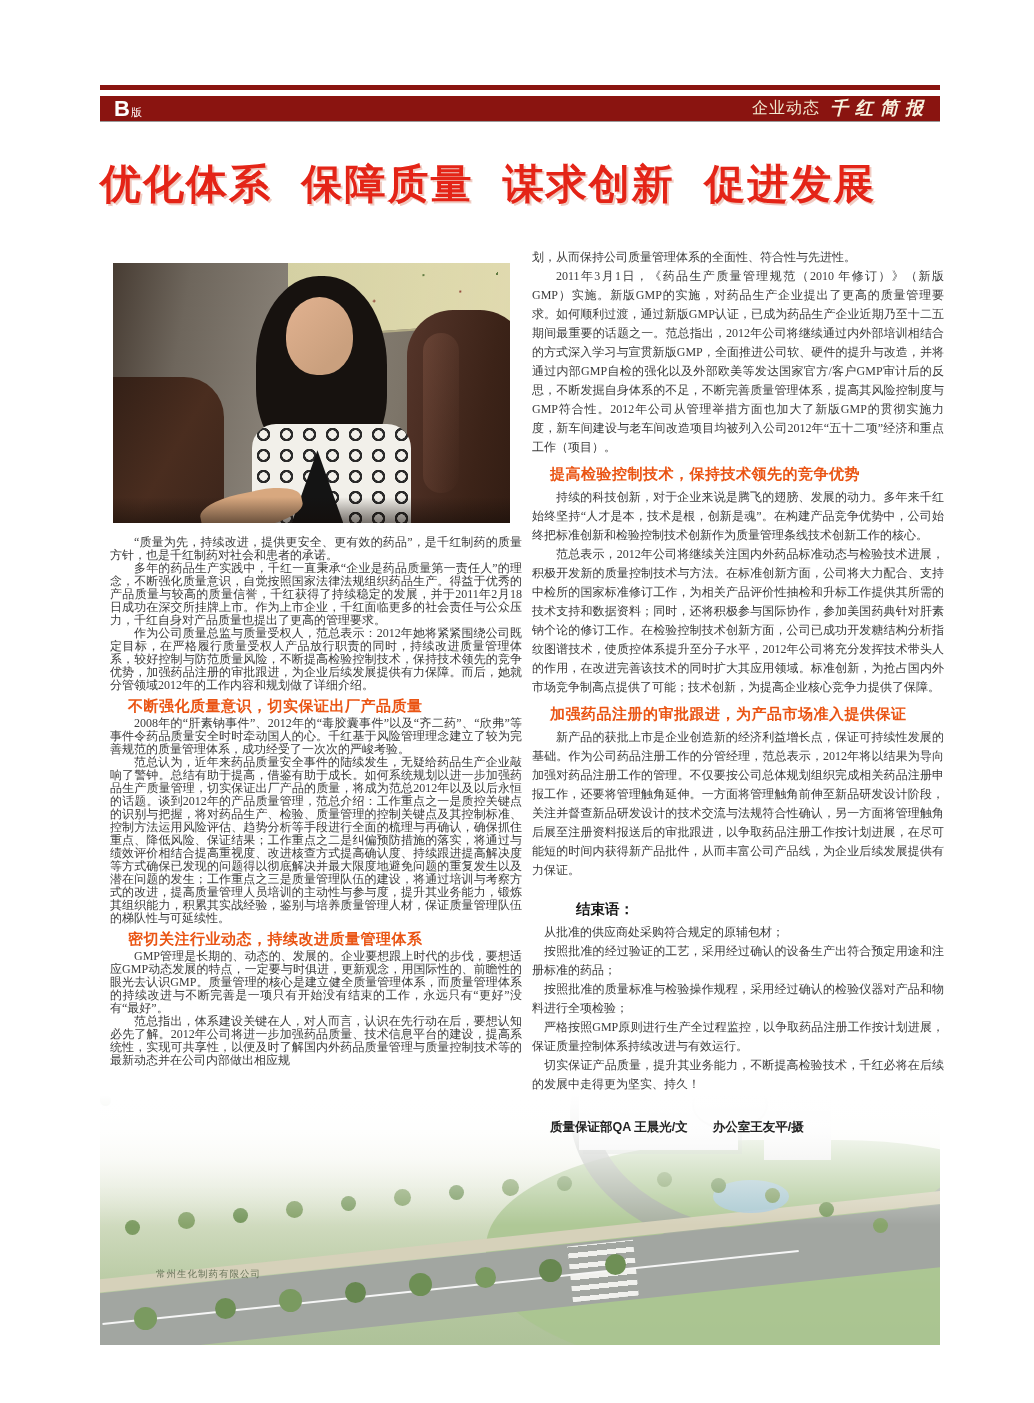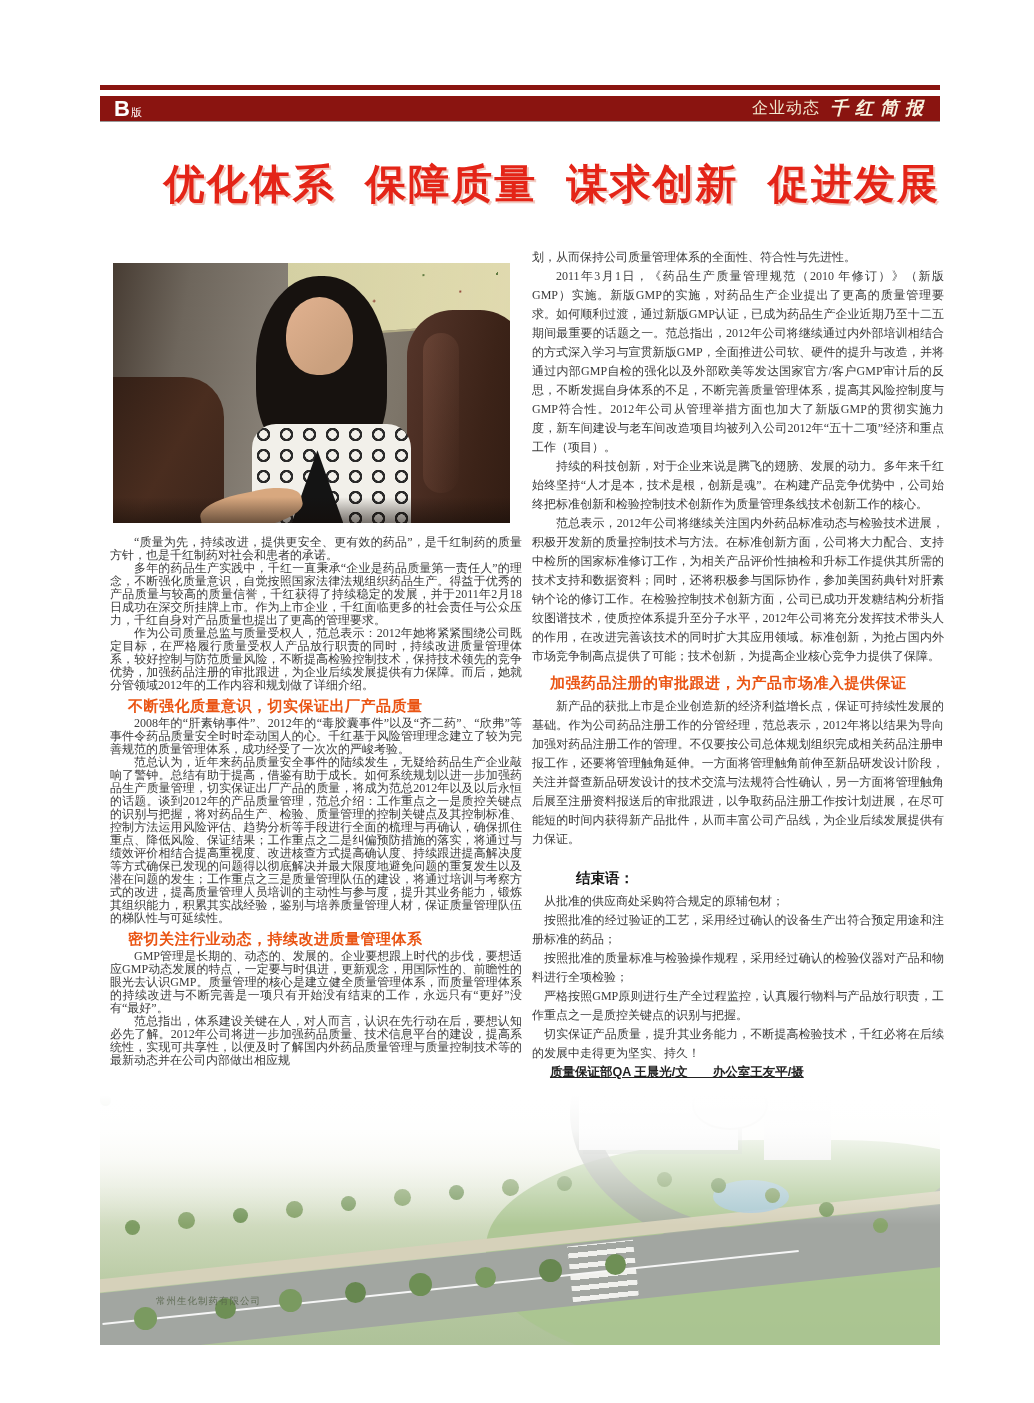--- a/index.html
+++ b/index.html
@@ -14,39 +14,39 @@
     border-bottom:1px solid #9a9a9a; }
   .edition { color:#ffffff; font-family:"Liberation Sans",sans-serif; display:flex; align-items:baseline; }
   .edition .big { font-size:22px; font-weight:bold; line-height:1; }
   .edition .small { font-size:11px; margin-left:1px; }
   .header-right { display:flex; align-items:center; }
   .section-label { color:#f2e8cf; font-size:16px; font-family:"Liberation Sans",sans-serif; margin-right:10px; letter-spacing:1px; }
   .masthead { color:#f8f1dd; font-family:"DejaVu Serif",serif; font-style:italic; font-weight:bold;
     font-size:18px; letter-spacing:7px; line-height:1; transform:translateY(-1px); }
 
   
-  .headline { position:absolute; left:100px; top:160px; width:840px; text-align:right;
+  .headline { position:absolute; left:100px; top:160px; width:840px; text-align:left;
     font-family:"Liberation Sans",sans-serif; font-weight:bold; font-size:41px; line-height:1.2;
     color:var(--headline_red,#e42417); letter-spacing:2px; word-spacing:16px; white-space:nowrap;
     text-shadow:2px 2px 0 rgba(222,140,120,0.45); }
 
   
   .column { position:absolute; width:412px; z-index:2; font-size:12px; line-height:13px;
     color:#3b3b3b; text-align:justify; }
   #left-col  { left:110px; top:260px; }
   #right-col { left:532px; top:248px; line-height:19px; }
   .para { text-indent:2em; }
   .para.ind0 { text-indent:0; }
   .para.ind1 { text-indent:1em; }
   .subhead { font-family:"Liberation Sans",sans-serif; font-weight:bold; font-size:15px;
     color:var(--subhead_red,#ea5413); margin:7px 0 5px 0; padding-left:18px; letter-spacing:0.5px; }
   .closing-head { font-family:"Liberation Sans",sans-serif; font-weight:bold; font-size:14.5px;
     color:#1a1a1a; margin:20px 0 4px 0; padding-left:44px; }
   .credit { font-family:"Liberation Sans",sans-serif; font-weight:bold; font-size:12.5px; color:#222;
-    padding-left:18px; text-indent:0;text-decoration:underline; }
+    margin-top:24px; padding-left:18px; text-indent:0; }
 
   
   .photo { position:relative; width:397px; height:260px; margin:3px 0 13px 3px; overflow:hidden;
     background:linear-gradient(100deg,#473c33 0%,#6e665c 18%,#8b847a 45%,#7d7569 70%,#5d5348 100%); }
   .wall-chart { position:absolute; left:44%; top:-4%; width:62%; height:30%; transform:skewY(-4deg);
     background:linear-gradient(95deg,#ddd9a8,#e9e4b4 60%,#efe9bb);
     background-size:100% 100%; border-bottom:2px solid #b8b188; opacity:0.9; }
   .wall-chart::after { content:""; position:absolute; inset:0;
     background-image:radial-gradient(circle 2px at 20% 40%, #5f7e3f 60%, transparent 61%),
       radial-gradient(circle 2px at 35% 60%, #9a4a3a 60%, transparent 61%),
@@ -101,21 +101,21 @@
       190px 110px 0 4px #84a067, 244px 104px 0 3px #7d9c63, 298px 98px 0 4px #88a46c,
       352px 93px 0 3px #75965c, 406px 88px 0 4px #84a067, 460px 84px 0 3px #7d9c63,
       560px 80px 0 3px #88a46c, 614px 86px 0 3px #75965c, 668px 96px 0 3px #84a067,
       722px 110px 0 3px #7d9c63, 776px 126px 0 3px #88a46c; }
   .trees-b { position:absolute; left:0; top:0; width:11px; height:11px; border-radius:50%; background:#6e8f55;
     box-shadow:120px 208px 0 5px #6e8f55, 185px 200px 0 6px #7a9a60, 250px 192px 0 5px #678750,
       315px 184px 0 6px #6e8f55, 380px 177px 0 5px #7a9a60, 445px 170px 0 6px #678750,
       510px 164px 0 5px #6e8f55, 40px 218px 0 6px #7a9a60; }
   .campus-fade { position:absolute; inset:0;
     background:linear-gradient(180deg,#ffffff 0%,rgba(255,255,255,0.88) 14%,rgba(255,255,255,0.45) 32%,rgba(255,255,255,0) 52%); }
-  .campus-caption { position:absolute; left:56px; top:200px; font-size:9.5px; color:#56644a;
+  .campus-caption { position:absolute; left:56px; top:173px; font-size:9.5px; color:#56644a;
     letter-spacing:1px; opacity:0.85; font-family:"Liberation Sans",sans-serif;text-align:right; }
 </style>
 </head>
 <body>
 
 <div id="page">
 
   <div class="top-rule"></div>
 
   <div class="header-bar">
@@ -153,29 +153,30 @@
         <h2 class="subhead">密切关注行业动态，持续改进质量管理体系</h2>
         <p class="para ind2">GMP管理是长期的、动态的、发展的。企业要想跟上时代的步伐，要想适应GMP动态发展的特点，一定要与时俱进，更新观念，用国际性的、前瞻性的眼光去认识GMP。质量管理的核心是建立健全质量管理体系，而质量管理体系的持续改进与不断完善是一项只有开始没有结束的工作，永远只有“更好”没有“最好”。</p>
         <p class="para ind2">范总指出，体系建设关键在人，对人而言，认识在先行动在后，要想认知必先了解。2012年公司将进一步加强药品质量、技术信息平台的建设，提高系统性，实现可共享性，以便及时了解国内外药品质量管理与质量控制技术等的最新动态并在公司内部做出相应规</p>
       </div>
   </div>
 
   <div id="right-col" class="column">
     <div>
         <p class="para ind0">划，从而保持公司质量管理体系的全面性、符合性与先进性。</p>
         <p class="para ind2">2011年3月1日，《药品生产质量管理规范（2010 年修订）》（新版GMP）实施。新版GMP的实施，对药品生产企业提出了更高的质量管理要求。如何顺利过渡，通过新版GMP认证，已成为药品生产企业近期乃至十二五期间最重要的话题之一。范总指出，2012年公司将继续通过内外部培训相结合的方式深入学习与宣贯新版GMP，全面推进公司软、硬件的提升与改造，并将通过内部GMP自检的强化以及外部欧美等发达国家官方/客户GMP审计后的反思，不断发掘自身体系的不足，不断完善质量管理体系，提高其风险控制度与GMP符合性。2012年公司从管理举措方面也加大了新版GMP的贯彻实施力度，新车间建设与老车间改造项目均被列入公司2012年“五十二项”经济和重点工作（项目）。</p>
+        <h2 class="subhead">提高检验控制技术，保持技术领先的竞争优势</h2>
         <p class="para ind2">持续的科技创新，对于企业来说是腾飞的翅膀、发展的动力。多年来千红始终坚持“人才是本，技术是根，创新是魂”。在构建产品竞争优势中，公司始终把标准创新和检验控制技术创新作为质量管理条线技术创新工作的核心。</p>
         <p class="para ind2">范总表示，2012年公司将继续关注国内外药品标准动态与检验技术进展，积极开发新的质量控制技术与方法。在标准创新方面，公司将大力配合、支持中检所的国家标准修订工作，为相关产品评价性抽检和升标工作提供其所需的技术支持和数据资料；同时，还将积极参与国际协作，参加美国药典针对肝素钠个论的修订工作。在检验控制技术创新方面，公司已成功开发糖结构分析指纹图谱技术，使质控体系提升至分子水平，2012年公司将充分发挥技术带头人的作用，在改进完善该技术的同时扩大其应用领域。标准创新，为抢占国内外市场竞争制高点提供了可能；技术创新，为提高企业核心竞争力提供了保障。</p>
         <h2 class="subhead">加强药品注册的审批跟进，为产品市场准入提供保证</h2>
         <p class="para ind2">新产品的获批上市是企业创造新的经济利益增长点，保证可持续性发展的基础。作为公司药品注册工作的分管经理，范总表示，2012年将以结果为导向加强对药品注册工作的管理。不仅要按公司总体规划组织完成相关药品注册申报工作，还要将管理触角延伸。一方面将管理触角前伸至新品研发设计阶段，关注并督查新品研发设计的技术交流与法规符合性确认，另一方面将管理触角后展至注册资料报送后的审批跟进，以争取药品注册工作按计划进展，在尽可能短的时间内获得新产品批件，从而丰富公司产品线，为企业后续发展提供有力保证。</p>
         <h2 class="closing-head">结束语：</h2>
         <p class="para ind1">从批准的供应商处采购符合规定的原辅包材；</p>
         <p class="para ind1">按照批准的经过验证的工艺，采用经过确认的设备生产出符合预定用途和注册标准的药品；</p>
         <p class="para ind1">按照批准的质量标准与检验操作规程，采用经过确认的检验仪器对产品和物料进行全项检验；</p>
-        <p class="para ind1">严格按照GMP原则进行生产全过程监控，认真履行物料与产品放行职责，工作重点之一是质控关键点的识别与把握。</p>
+        <p class="para ind1">严格按照GMP原则进行生产全过程监控，以争取药品注册工作按计划进展，保证质量控制体系持续改进与有效运行。</p>
         <p class="para ind1">切实保证产品质量，提升其业务能力，不断提高检验技术，千红必将在后续的发展中走得更为坚实、持久！</p>
       </div>
     <p class="credit">质量保证部QA 王晨光/文　　办公室王友平/摄</p>
   </div>
 
   <div id="campus">
     <div class="lawn"></div>
     <div class="curve-road"></div>
     <div class="building-1"></div>
     <div class="building-2"></div>

